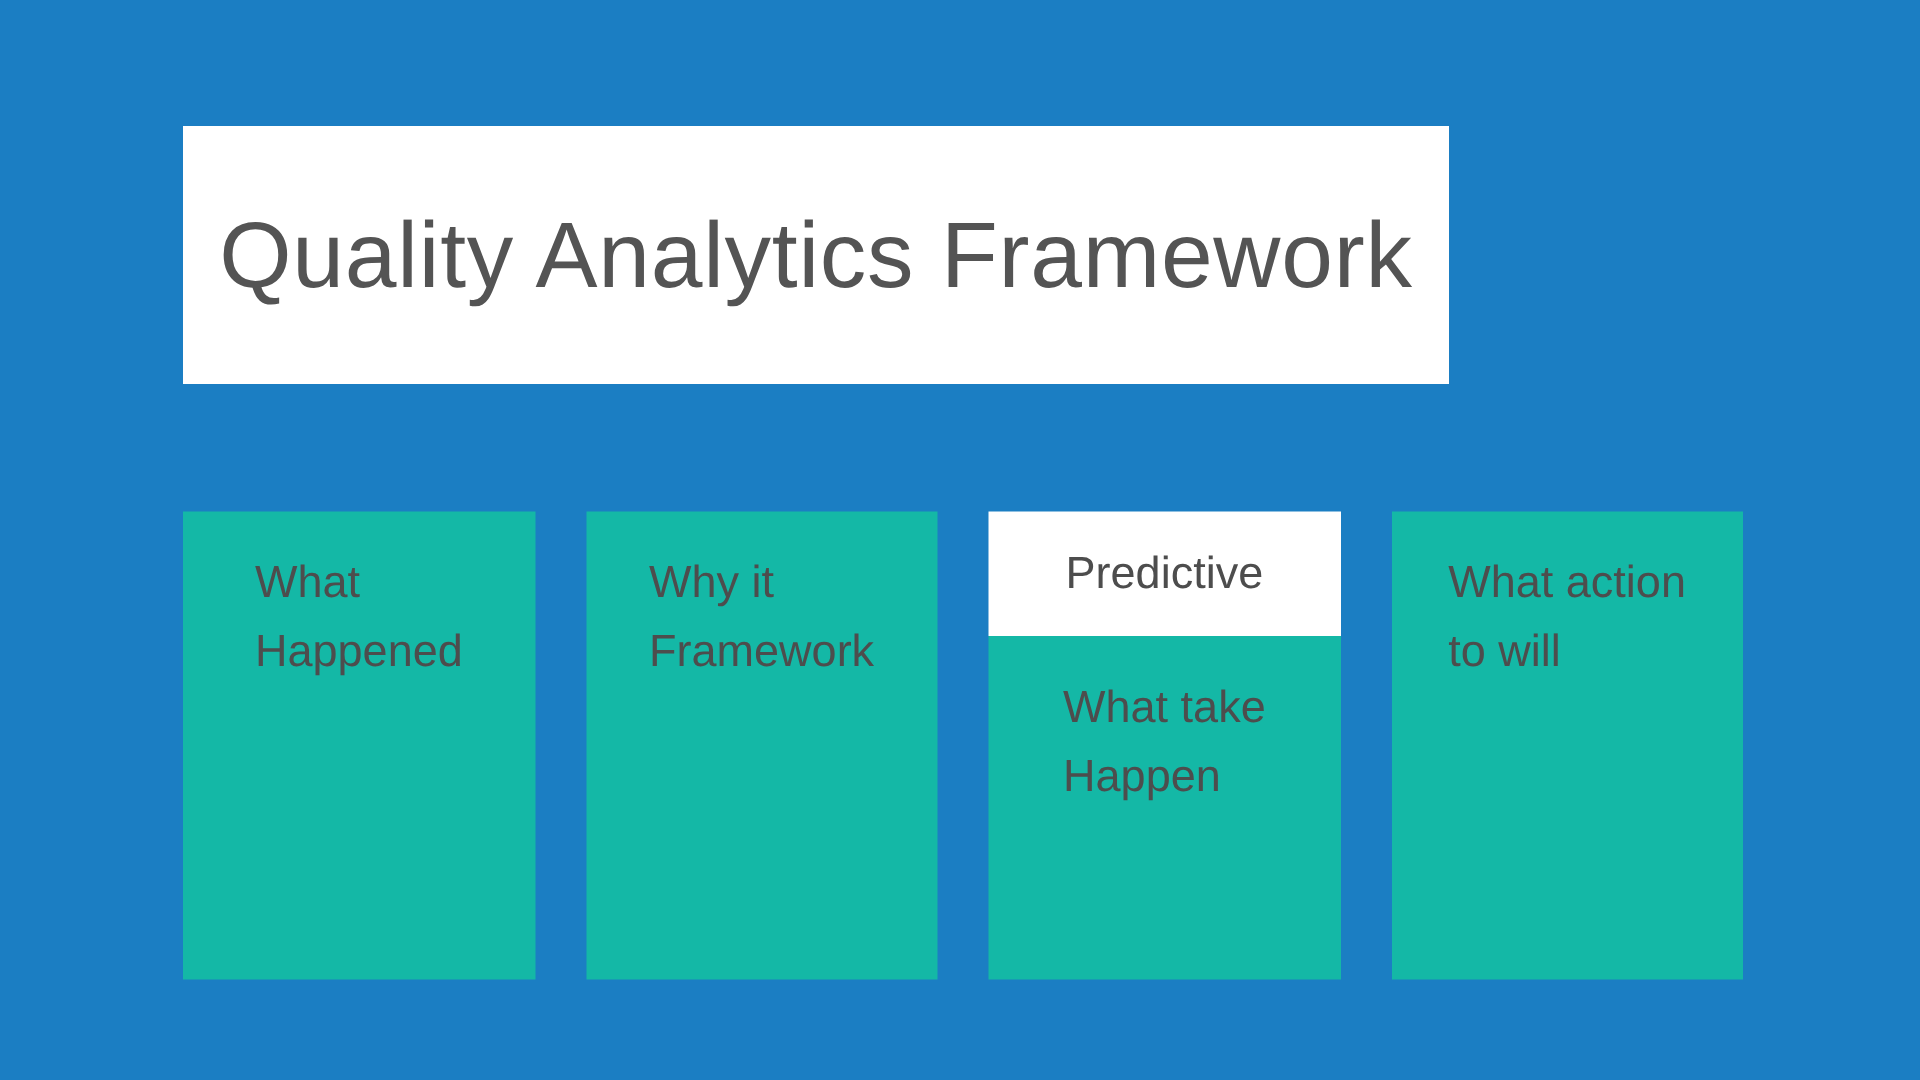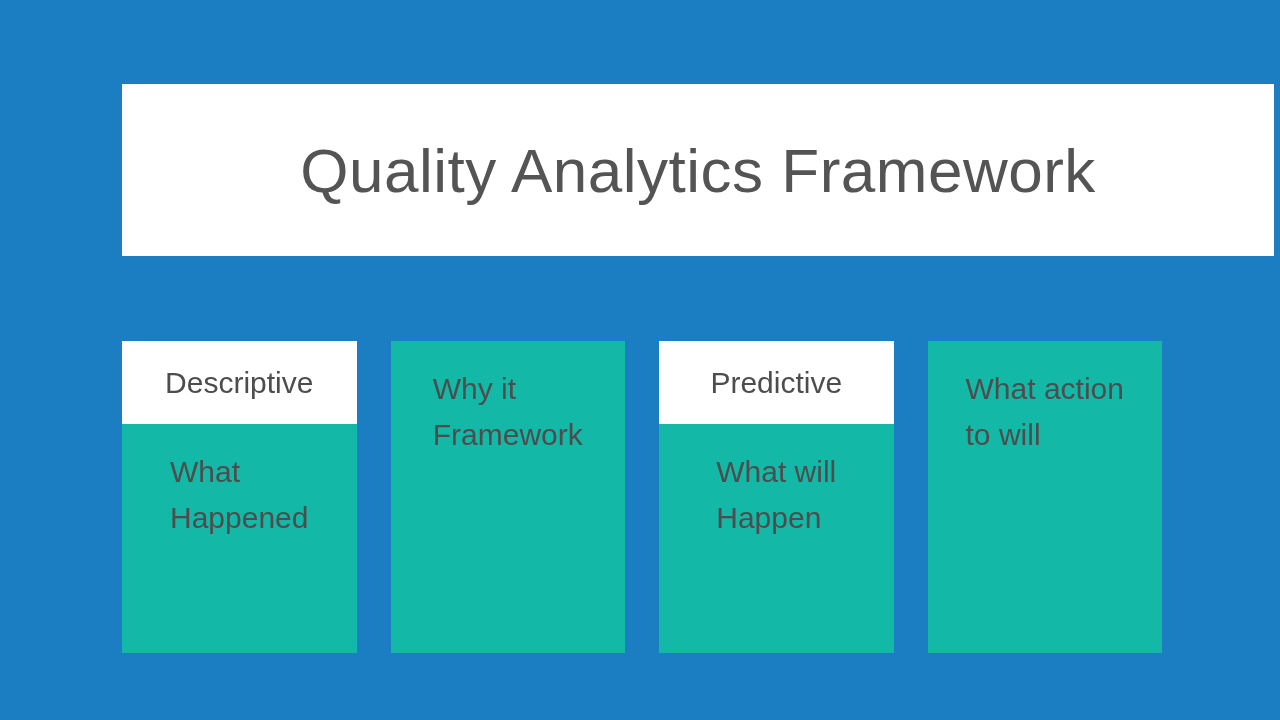--- a/index.html
+++ b/index.html
@@ -11,21 +11,21 @@
     width: 1280px;
     height: 720px;
     background: #1B7EC3;
     font-family: "Liberation Sans", sans-serif;
     overflow: hidden;
   }
   .title-card {
     position: absolute;
     left: 122px;
     top: 84px;
-    width: 1152px;
+    width: 844px;
     height: 172px;
     background: #FFFFFF;
     display: flex;
     align-items: center;
     justify-content: center;
   }
   .title {
     margin: 0;
     font-size: 62px;
     font-weight: 300;
@@ -78,38 +78,37 @@
 
 <div class="slide">
 
   <div class="title-card">
     <h1 class="title">Quality Analytics Framework</h1>
   </div>
 
   <div class="cards">
 
     <div class="card">
-      <div class="card-header">Descriptive</div>
       <div class="card-body">
         <div class="card-body-text">What
 Happened</div>
       </div>
     </div>
 
     <div class="card">
       <div class="card-body">
         <div class="card-body-text">Why it
 Framework</div>
       </div>
     </div>
 
     <div class="card">
       <div class="card-header">Predictive</div>
       <div class="card-body">
-        <div class="card-body-text">What will
+        <div class="card-body-text">What take
 Happen</div>
       </div>
     </div>
 
     <div class="card">
       <div class="card-body">
         <div class="card-body-text">What action
 to will</div>
       </div>
     </div>

